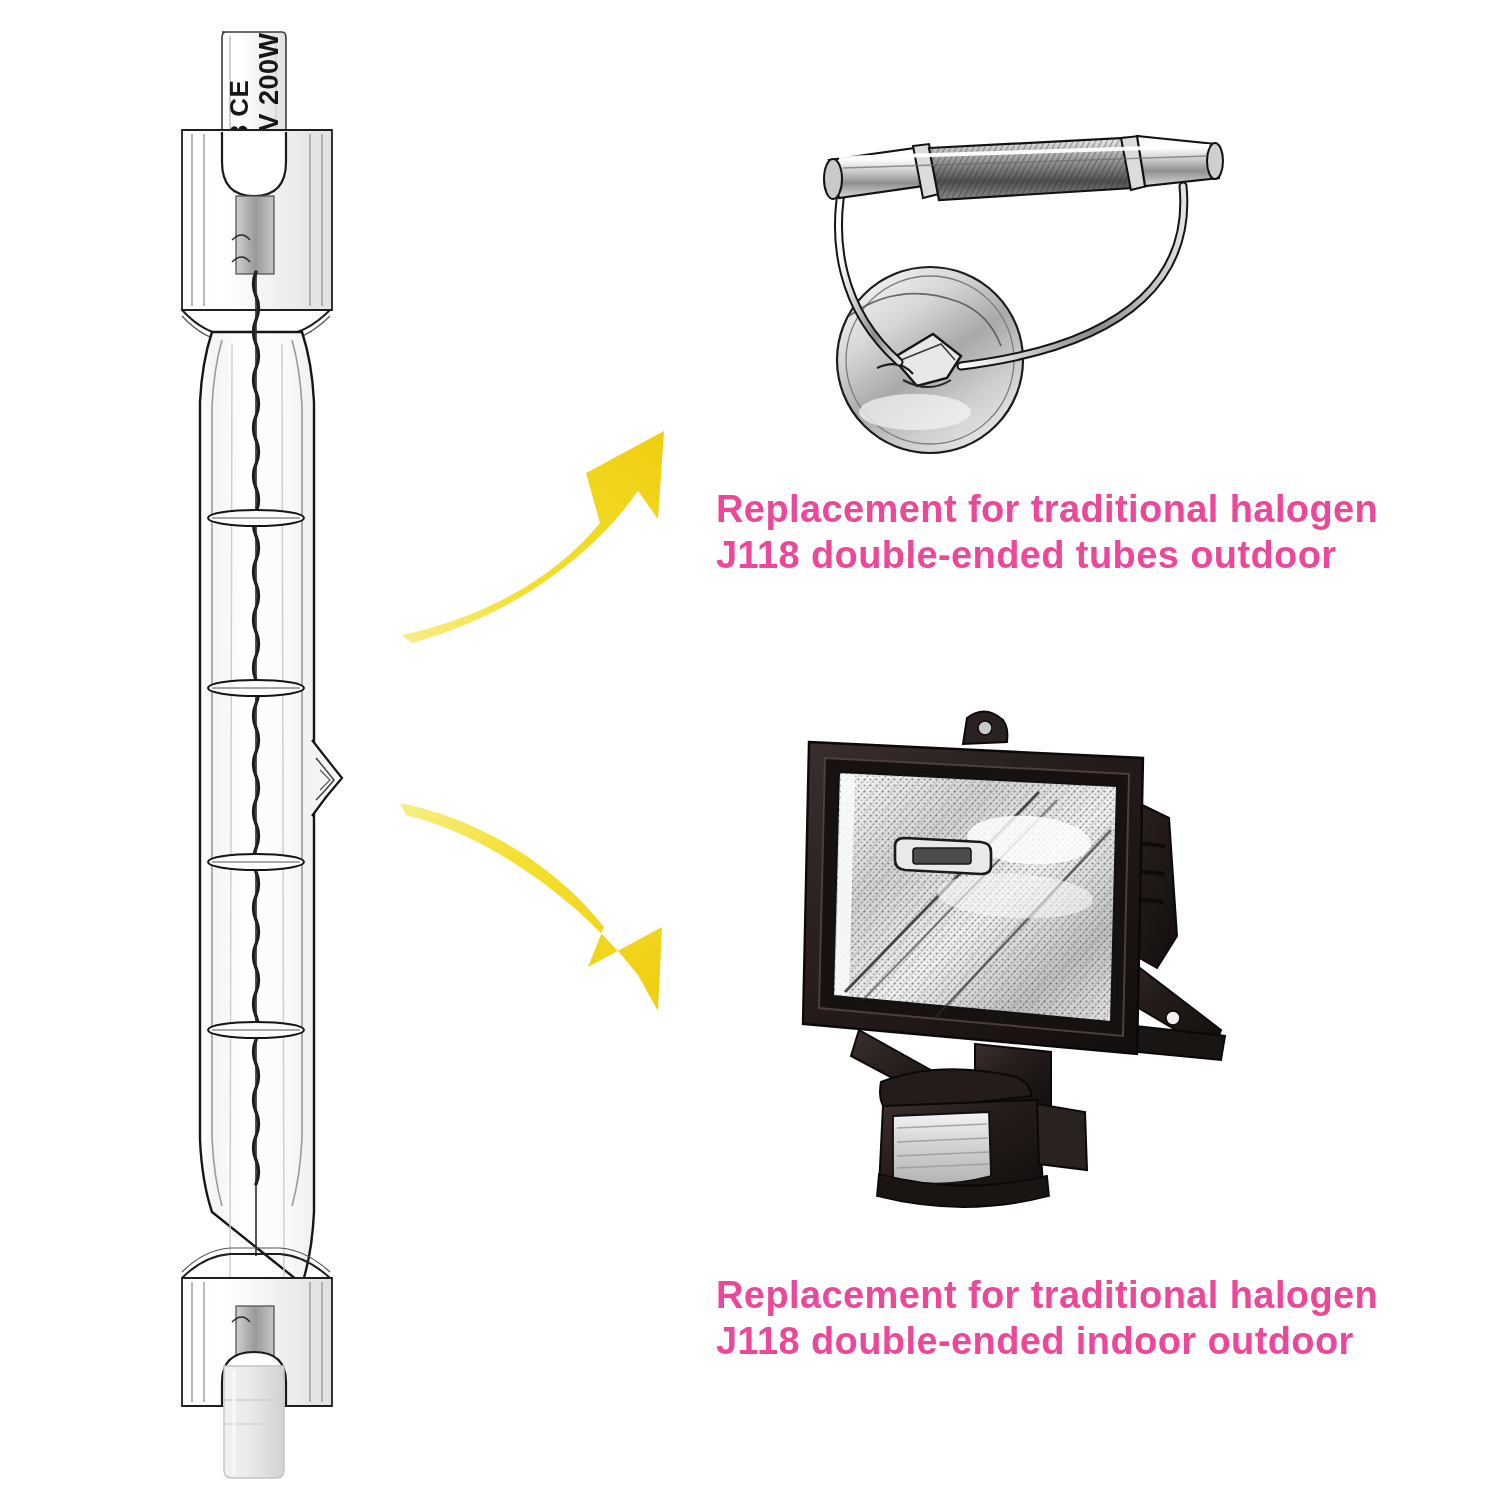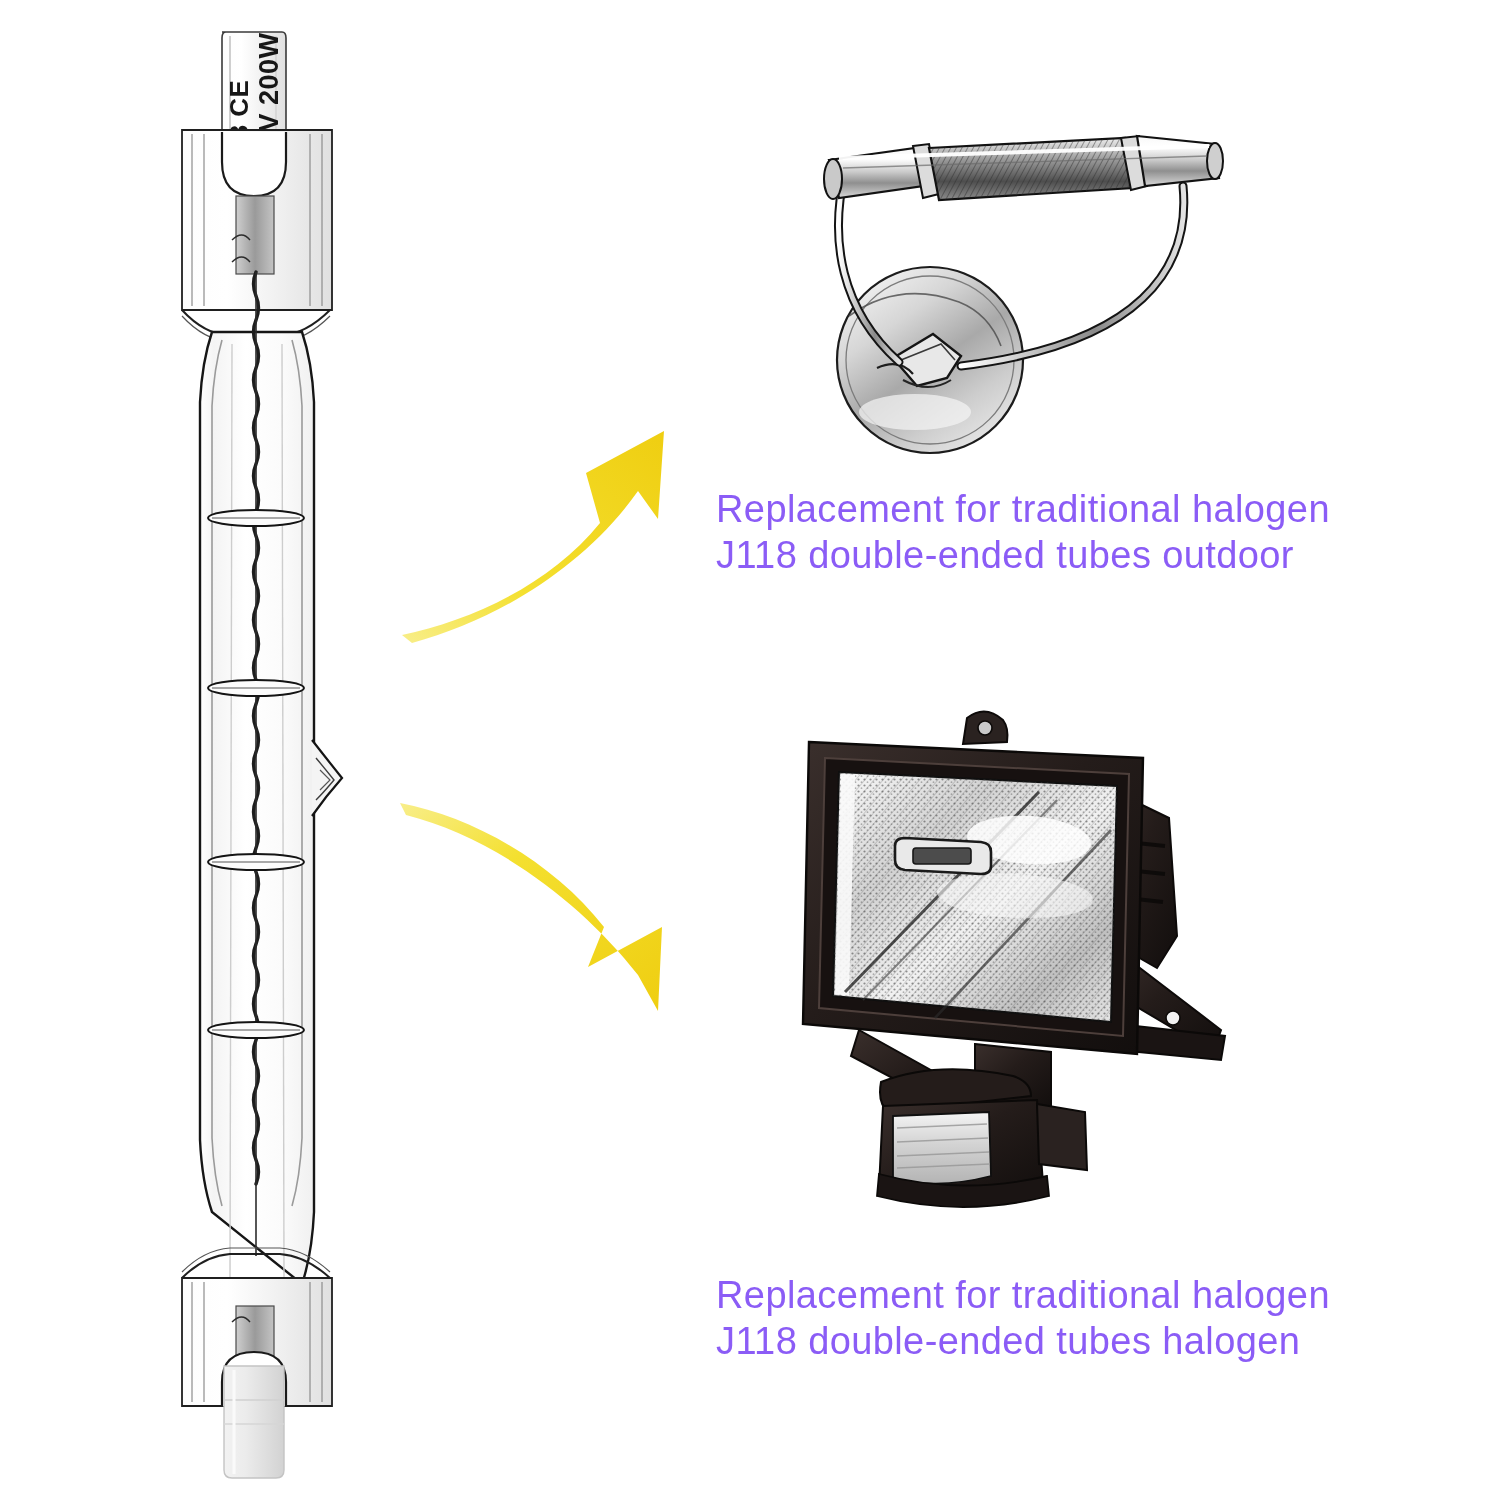--- a/index.html
+++ b/index.html
@@ -16,26 +16,26 @@
     width: 1500px;
     height: 1500px;
     background: #ffffff;
     overflow: hidden;
   }
   .abs { position: absolute; }
 
   
   .caption {
     position: absolute;
-    color: #8b5cf6;
+    color: #ec4899;
     font-family: "Liberation Sans", sans-serif;
     font-size: 38px;
     line-height: 46px;
     letter-spacing: 0.4px;
-    font-weight: 400;
+    font-weight: 700;
     white-space: nowrap;
   }
   .caption .line { display: block; }
 
   
   #bulb-figure { left: 160px; top: 10px; width: 230px; height: 1480px; }
 
   
   #sconce-figure { left: 795px; top: 120px; width: 430px; height: 345px; }
 
@@ -396,16 +396,16 @@
     </svg>
   </div>
 
   <div class="caption" style="left:716px; top:486px;">
     <span class="line">Replacement for traditional halogen</span>
     <span class="line">J118 double-ended tubes outdoor</span>
   </div>
 
   <div class="caption" style="left:716px; top:1272px;">
     <span class="line">Replacement for traditional halogen</span>
-    <span class="line">J118 double-ended tubes halogen</span>
+    <span class="line">J118 double-ended indoor outdoor</span>
   </div>
 
 </div>
 
 </body></html>

